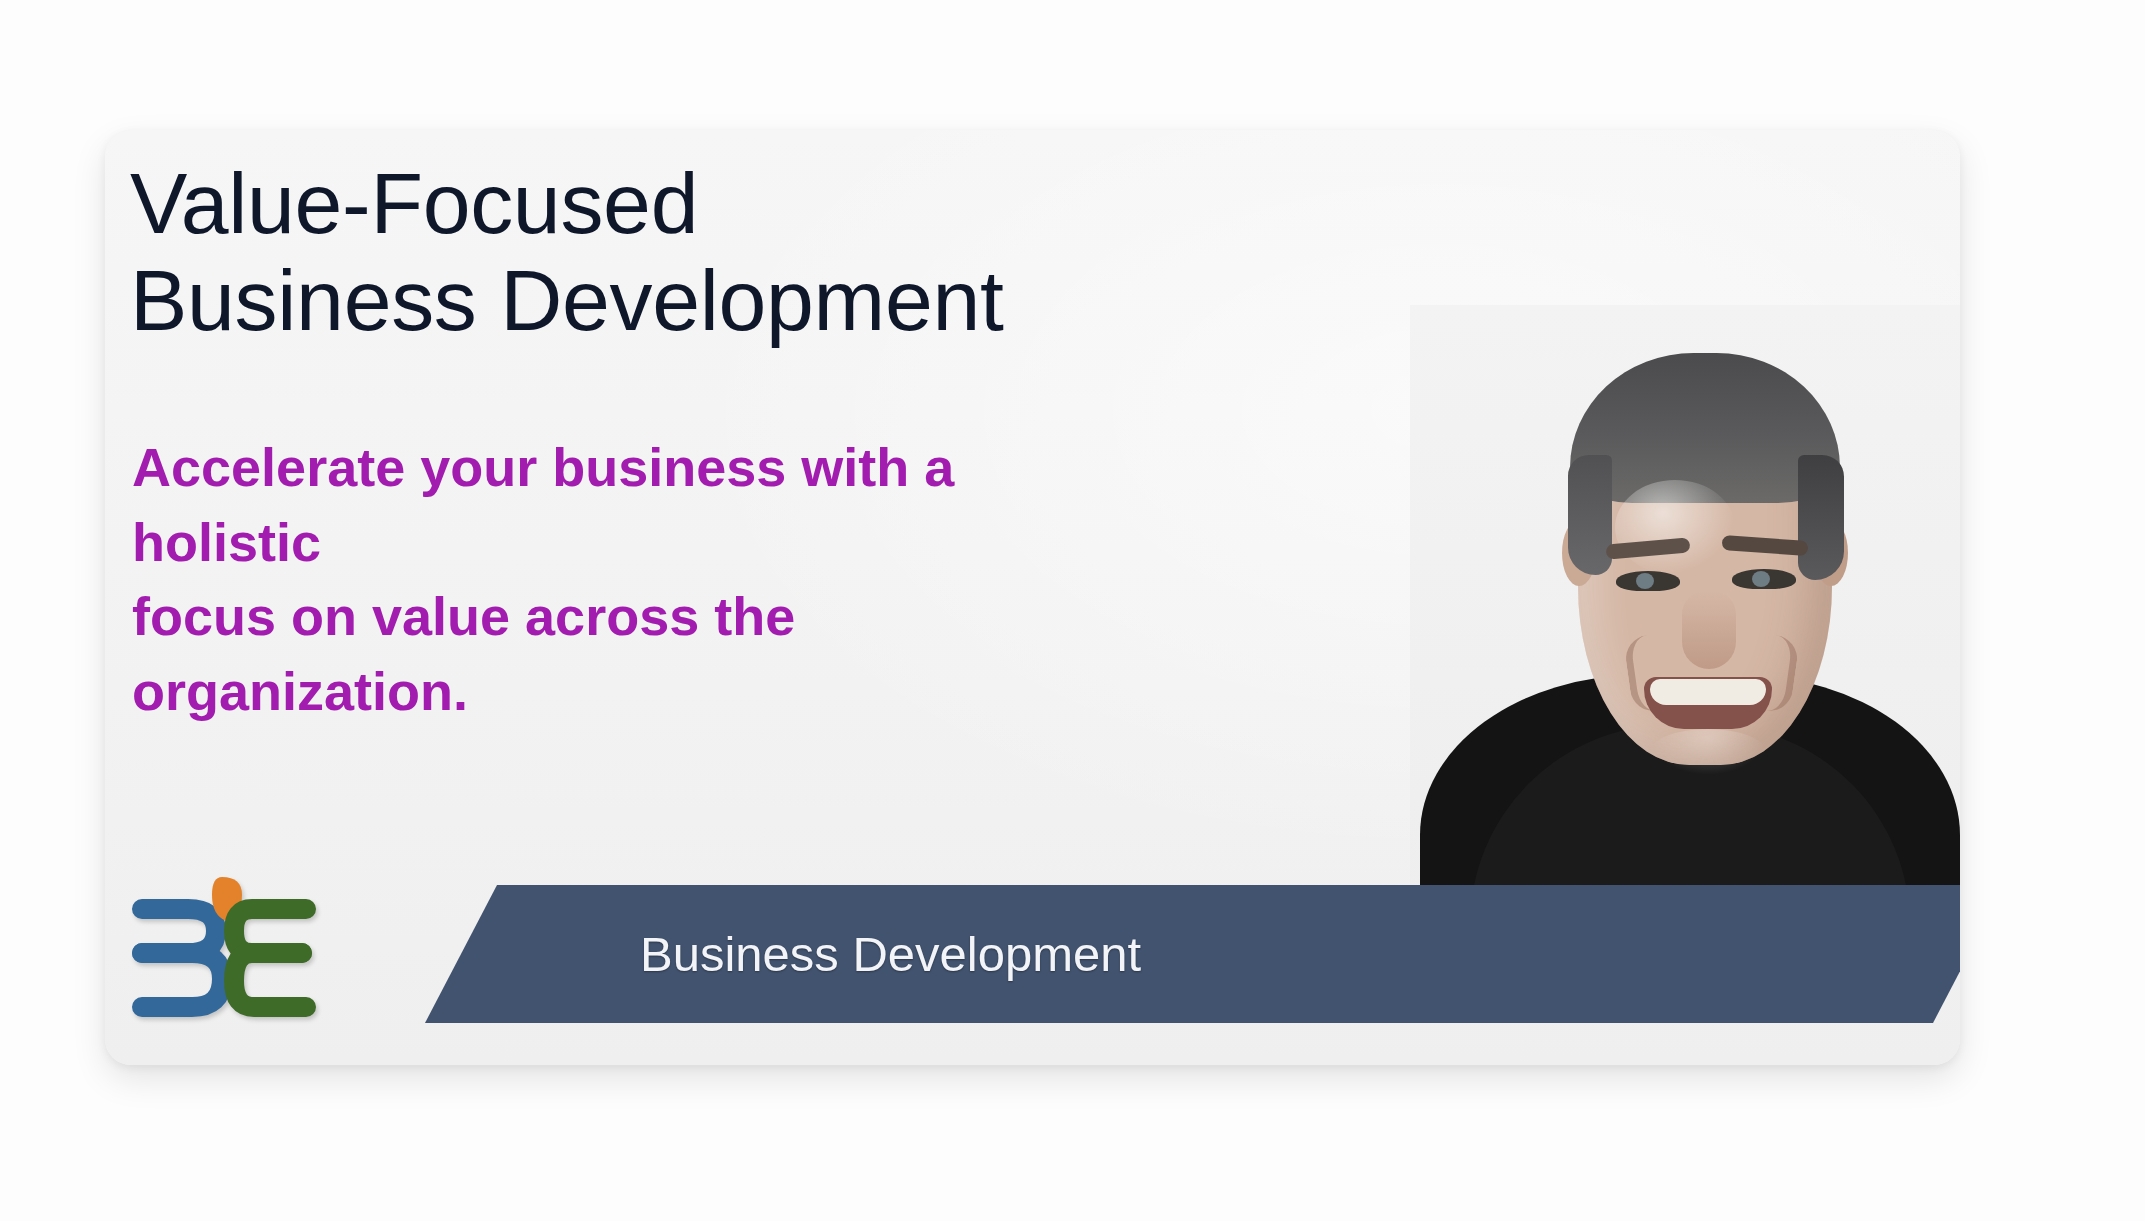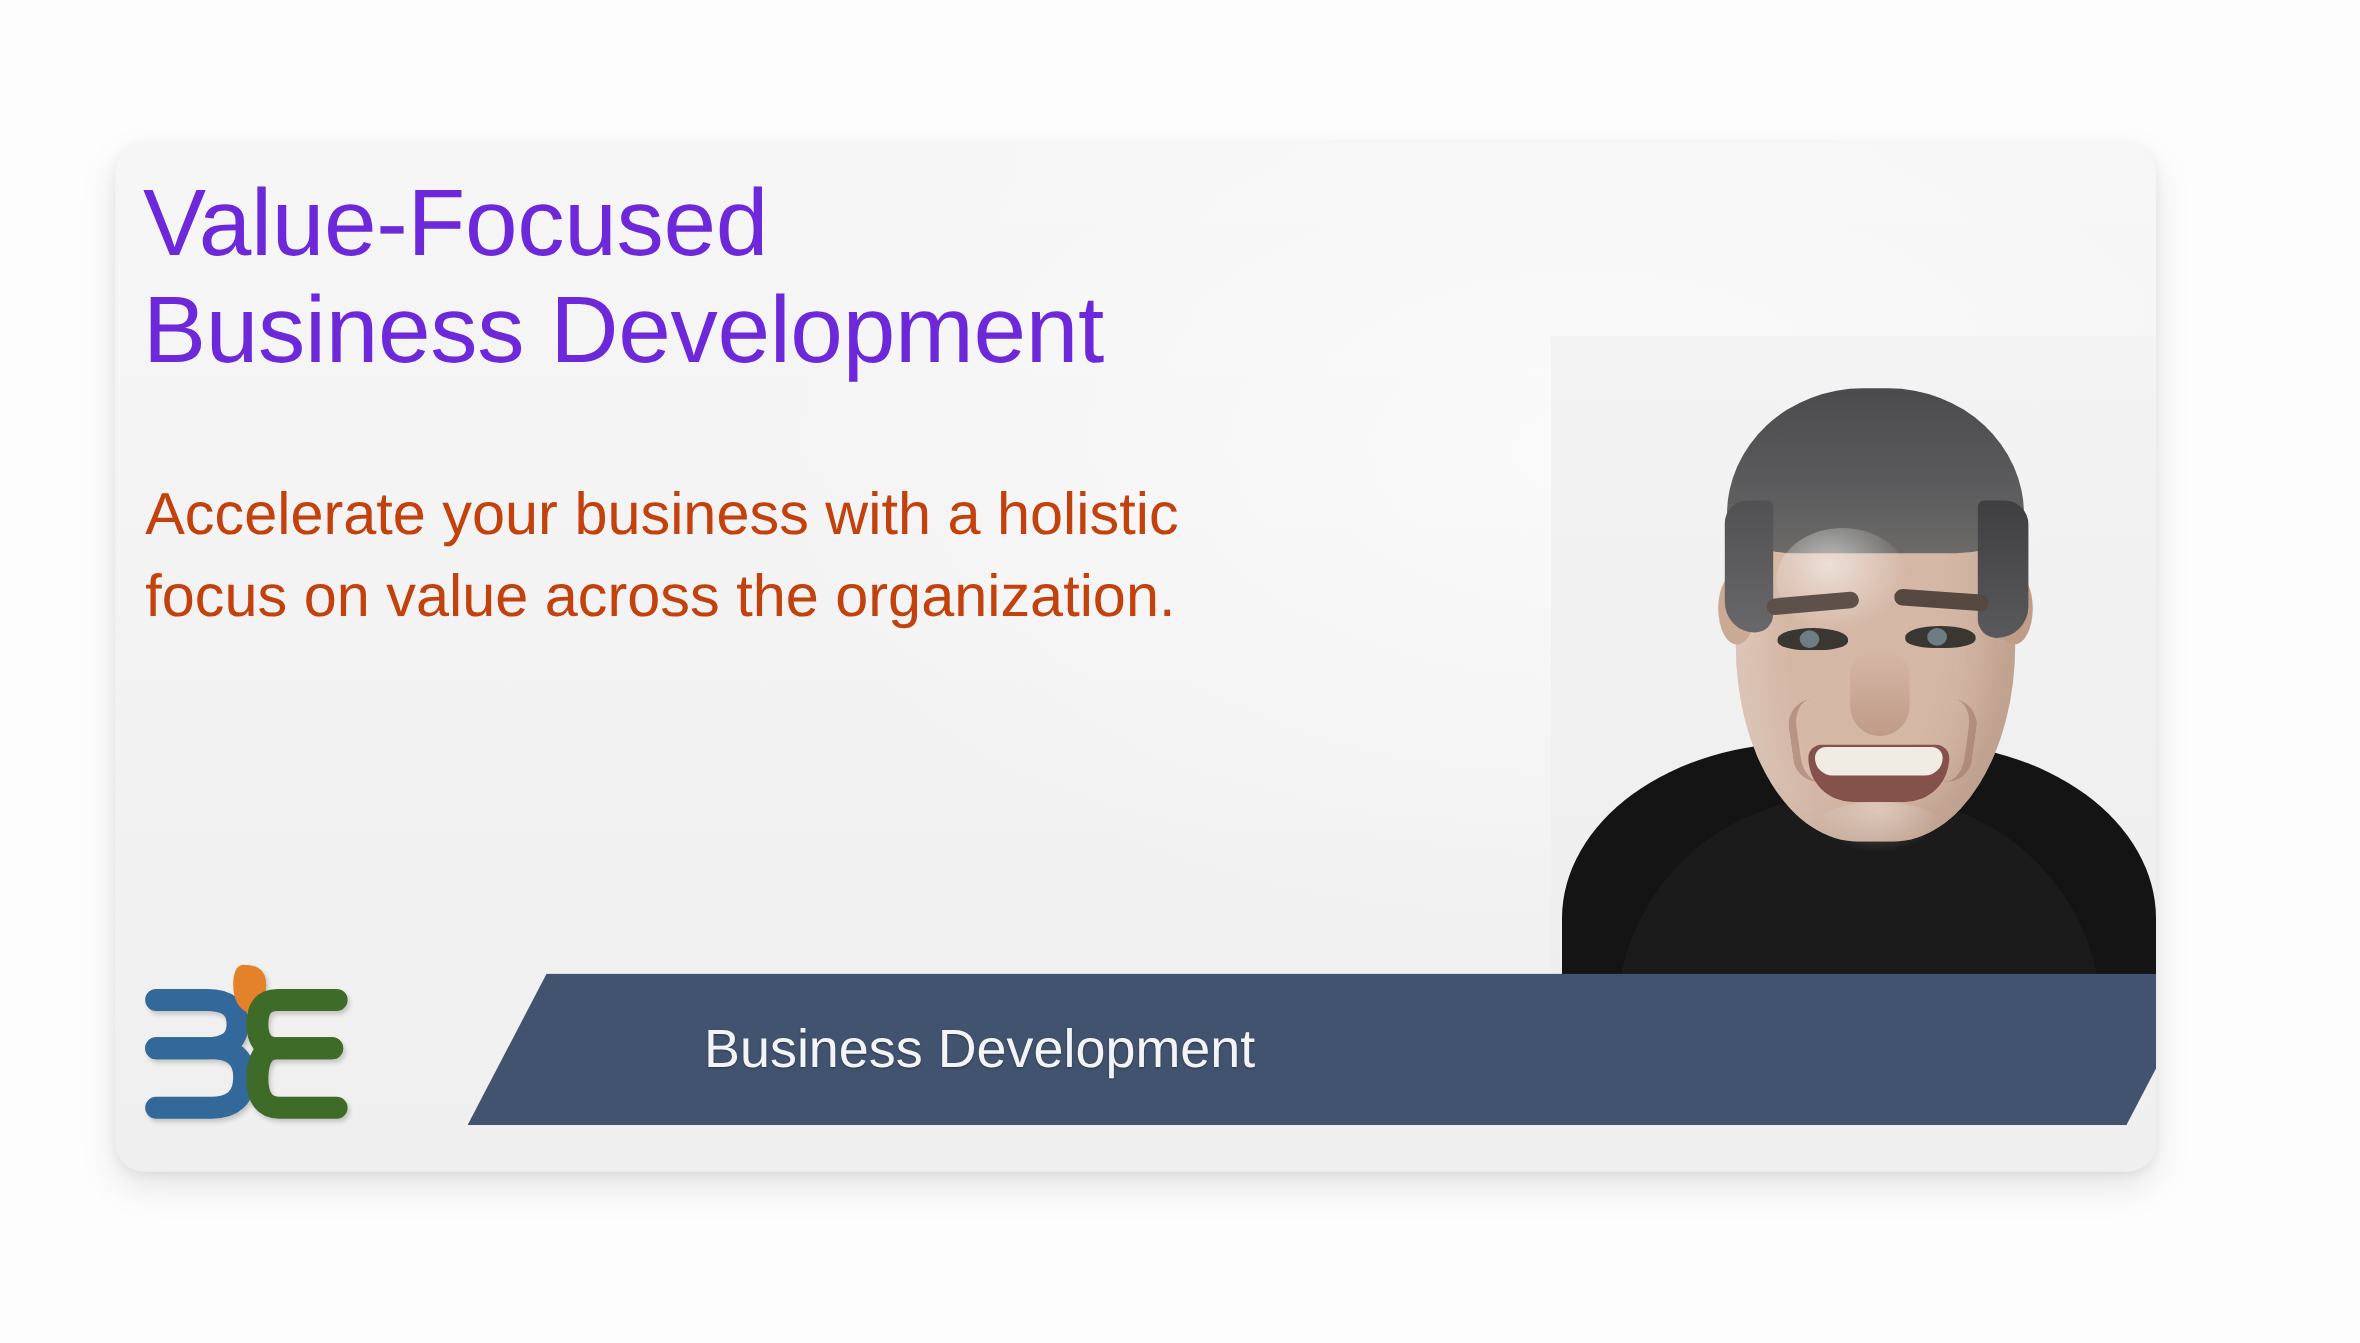--- a/index.html
+++ b/index.html
@@ -33,37 +33,37 @@
       radial-gradient(ellipse 60% 70% at 72% 30%, rgba(255,255,255,0.55), rgba(255,255,255,0) 70%),
       linear-gradient(180deg, #f6f6f6 0%, #f2f2f2 60%, #efefef 100%);
     pointer-events: none;
   }
 
   
   .headline {
     position: absolute;
     left: 25px; top: 25px;
     width: 1180px;
-    color: #6d28d9;
+    color: #0f172a;
     font-size: 86px;
     line-height: 1.13;
     font-weight: 400;
     letter-spacing: -0.3px;
     white-space: pre-line;
   }
 
   
   .subtitle {
     position: absolute;
     left: 27px; top: 300px;
     width: 960px;
-    color: #c2410c;
+    color: #a21caf;
     font-size: 54px;
     line-height: 1.38;
-    font-weight: 400;
+    font-weight: 700;
     white-space: pre-line;
   }
 
   
   .portrait {
     position: absolute;
     right: -10px; bottom: 140px;
     width: 560px; height: 620px;
     overflow: hidden;
   }

